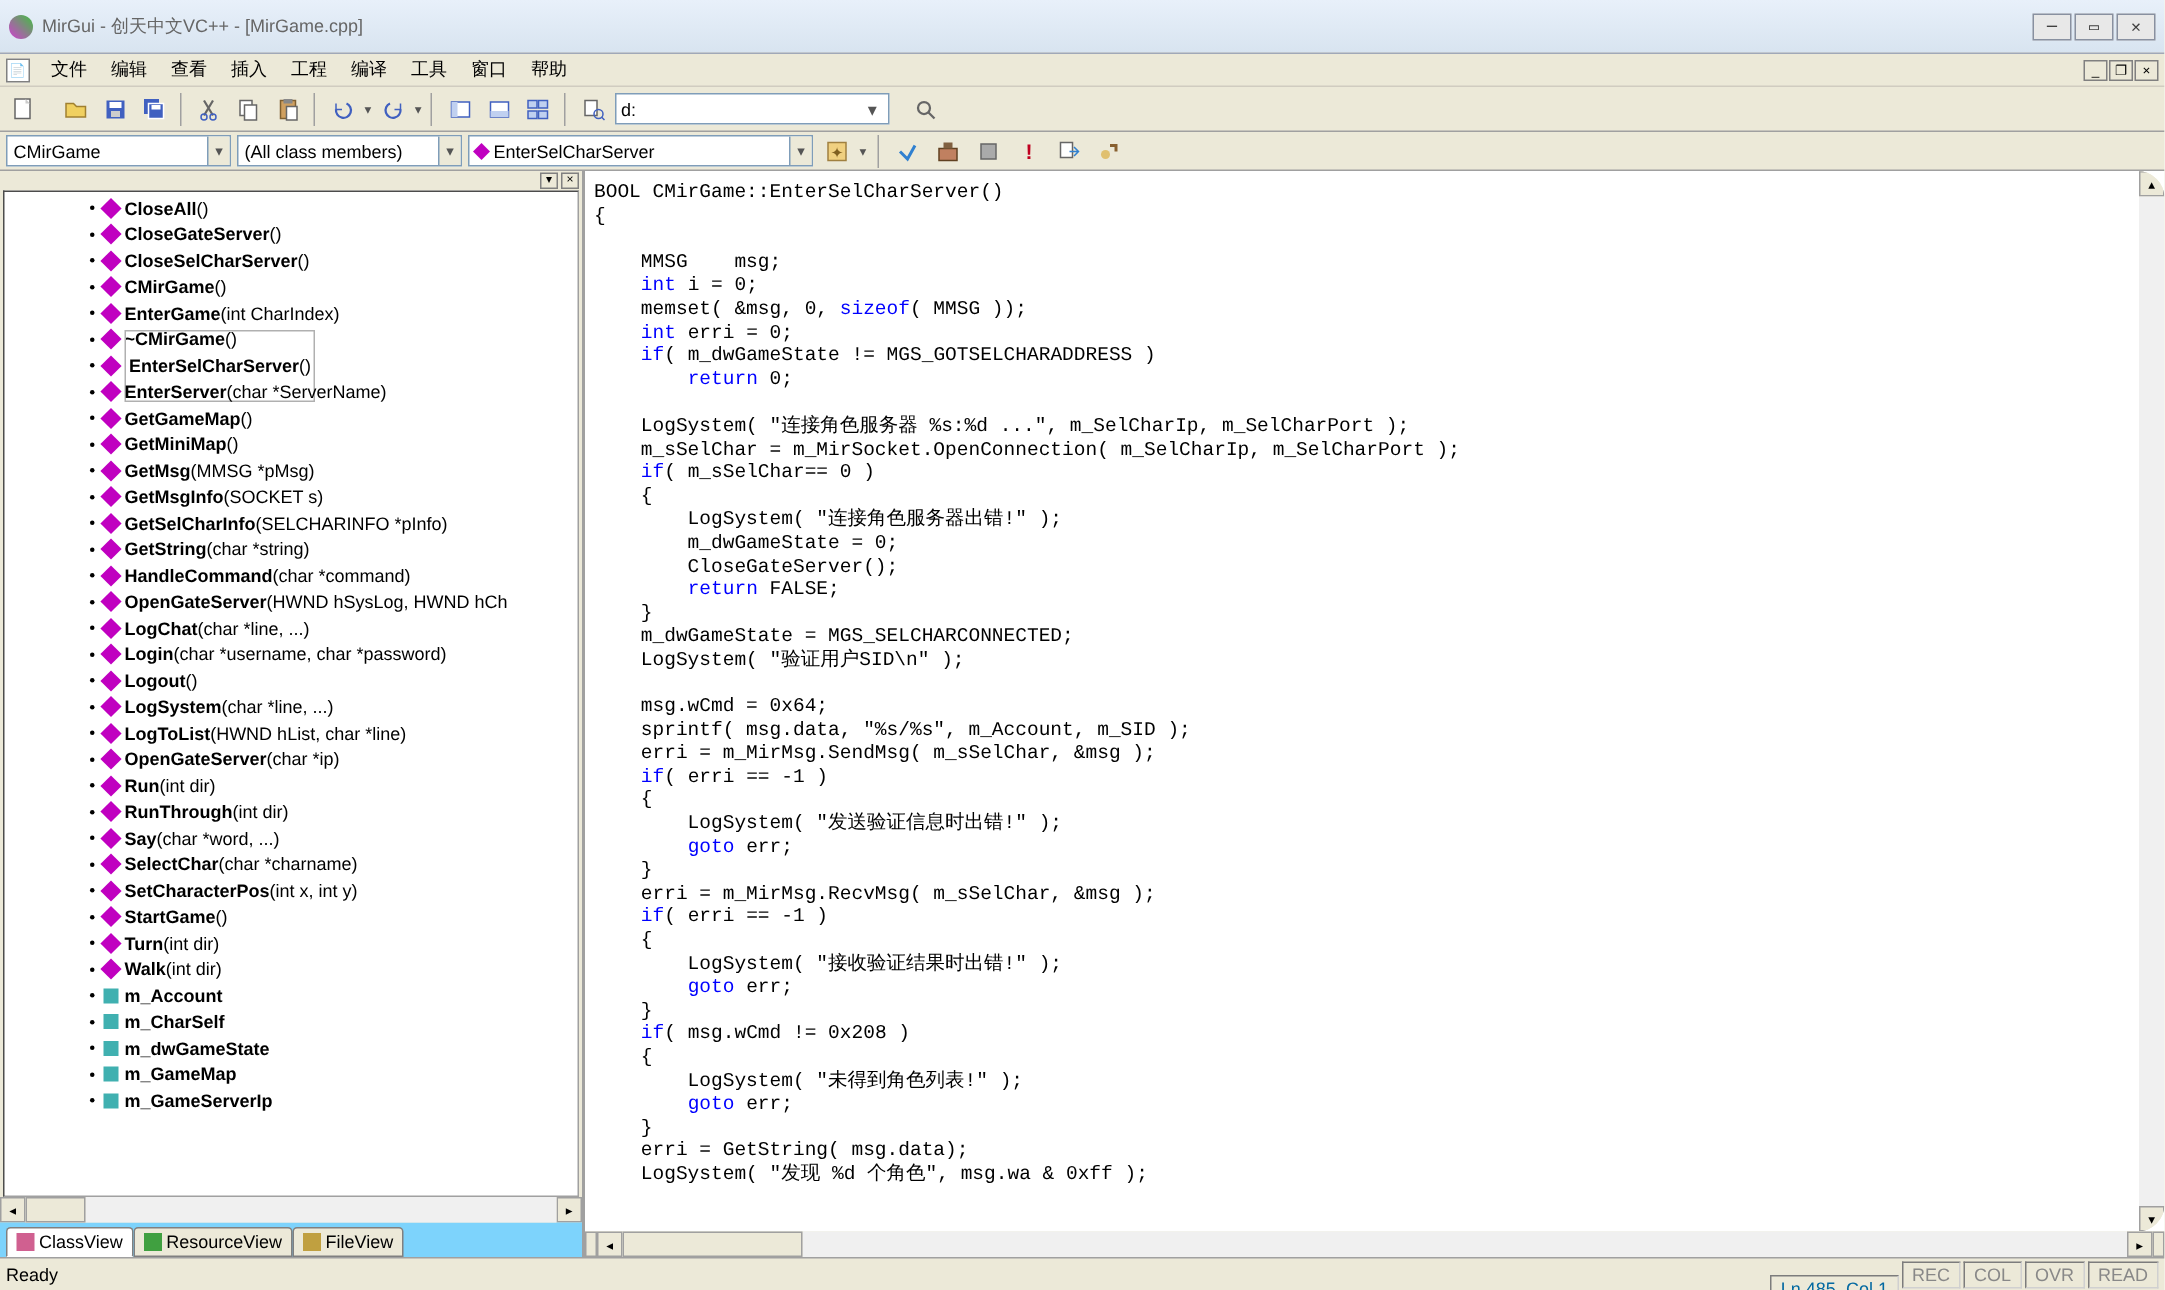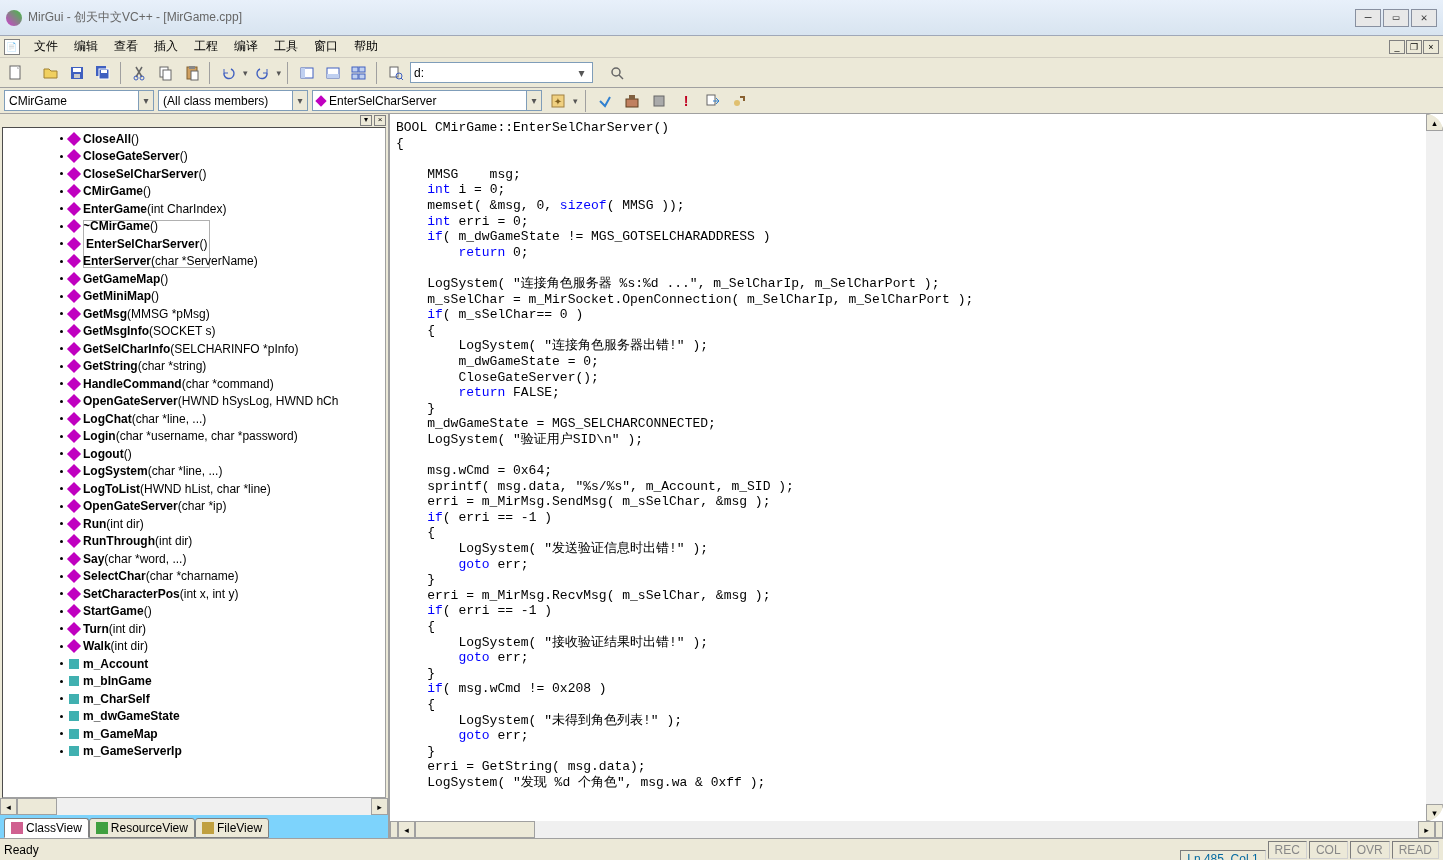--- a/index.html
+++ b/index.html
@@ -500,25 +500,20 @@
               <span class="label"><b>Walk</b>(int dir)</span>
             </div>
             <div class="tree-item">
               <span class="bullet"></span>
               <span class="icon var"></span>
               <span class="label"><b>m_Account</b></span>
             </div>
             <div class="tree-item">
               <span class="bullet"></span>
               <span class="icon var"></span>
-              <span class="label"><b>m_bInGame</b></span>
-            </div>
-            <div class="tree-item">
-              <span class="bullet"></span>
-              <span class="icon var"></span>
               <span class="label"><b>m_CharSelf</b></span>
             </div>
             <div class="tree-item">
               <span class="bullet"></span>
               <span class="icon var"></span>
               <span class="label"><b>m_dwGameState</b></span>
             </div>
             <div class="tree-item">
               <span class="bullet"></span>
               <span class="icon var"></span>

